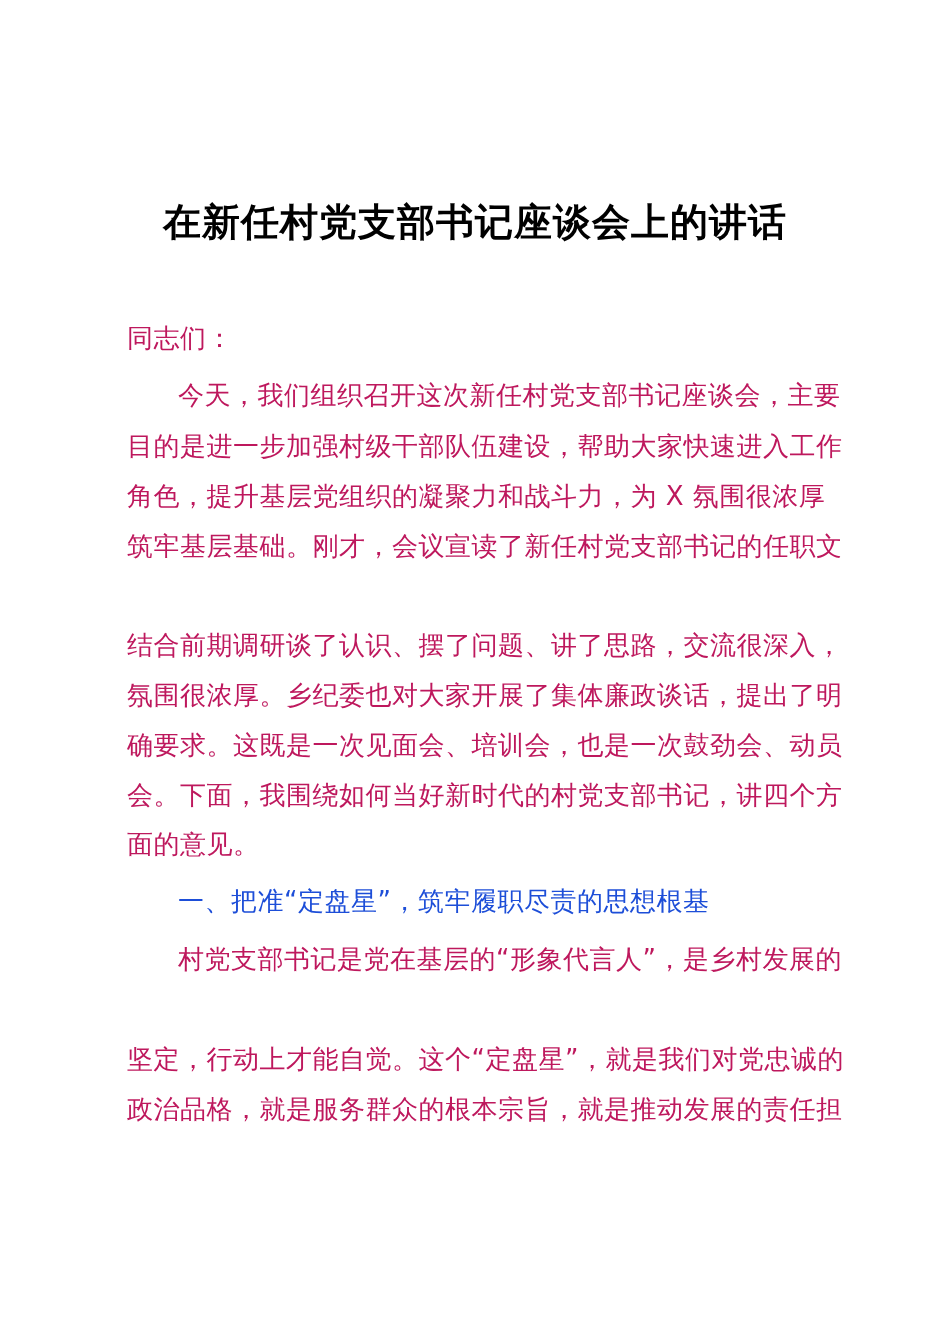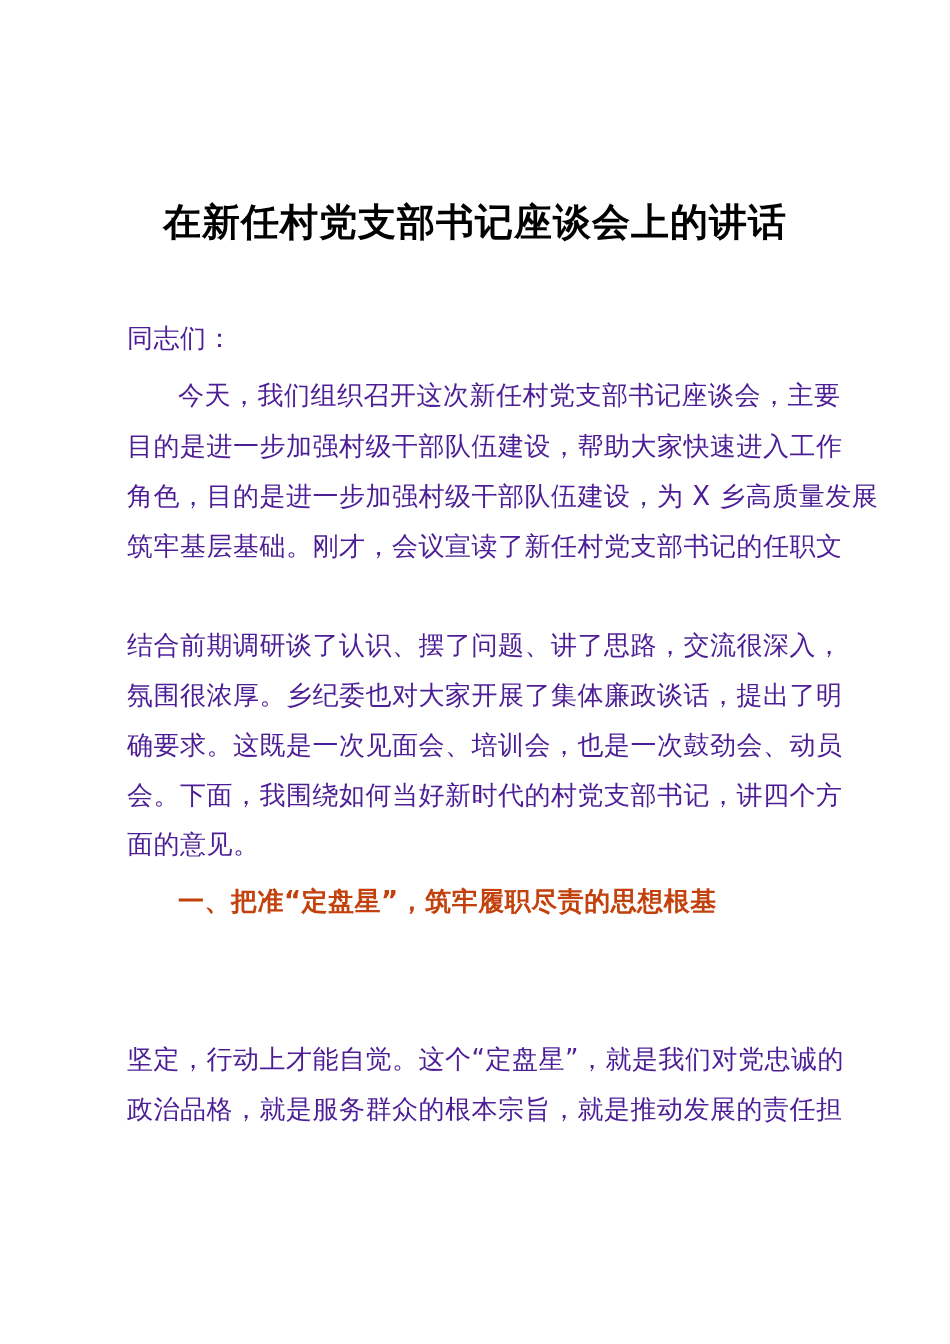--- a/index.html
+++ b/index.html
@@ -3,39 +3,40 @@
 <meta charset="utf-8">
 <style>
   html, body { margin: 0; padding: 0; background: #ffffff; }
   body { width: 950px; height: 1344px; position: relative; overflow: hidden;
          font-family: "DejaVu Sans", "Liberation Sans", sans-serif; color: #111; }
   .page { position: absolute; left: 0; top: 0; width: 940px; height: 1344px; background: #fff; }
   .title { position: absolute; left: 0; width: 950px; top: 196px; text-align: center;
            font-family: "DejaVu Serif", "Liberation Serif", serif; font-size: 38px;
            font-weight: bold; letter-spacing: 1px; line-height: 52px; color: #000; }
   .line { position: absolute; left: 127px; font-size: 26px; line-height: 36px;
-          white-space: nowrap; color: #4c1d95; letter-spacing: 0.5px; }
+          white-space: nowrap; color: #be185d; letter-spacing: 0.5px; }
   .indent { left: 178px; }
-  .heading { font-weight: bold; color: #c2410c; }
+  .heading { font-weight: normal; color: #1d4ed8; }
 </style>
 </head>
 <body>
 
 <div class="page">
   <div class="title">在新任村党支部书记座谈会上的讲话</div>
 
   <div class="line" style="top:320px">同志们：</div>
 
   <div class="line indent" style="top:377px">今天，我们组织召开这次新任村党支部书记座谈会，主要</div>
   <div class="line" style="top:428px">目的是进一步加强村级干部队伍建设，帮助大家快速进入工作</div>
-  <div class="line" style="top:478px">角色，目的是进一步加强村级干部队伍建设，为 X 乡高质量发展</div>
+  <div class="line" style="top:478px">角色，提升基层党组织的凝聚力和战斗力，为 X 氛围很浓厚</div>
   <div class="line" style="top:528px">筑牢基层基础。刚才，会议宣读了新任村党支部书记的任职文</div>
   <div class="line" style="top:677px">氛围很浓厚。乡纪委也对大家开展了集体廉政谈话，提出了明</div>
   <div class="line" style="top:627px">结合前期调研谈了认识、摆了问题、讲了思路，交流很深入，</div>
   <div class="line" style="top:727px">确要求。这既是一次见面会、培训会，也是一次鼓劲会、动员</div>
   <div class="line" style="top:777px">会。下面，我围绕如何当好新时代的村党支部书记，讲四个方</div>
   <div class="line" style="top:826px">面的意见。</div>
 
   <div class="line indent heading" style="top:883px">一、把准“定盘星”，筑牢履职尽责的思想根基</div>
 
+  <div class="line indent" style="top:941px">村党支部书记是党在基层的“形象代言人”，是乡村发展的</div>
   <div class="line" style="top:1041px">坚定，行动上才能自觉。这个“定盘星”，就是我们对党忠诚的</div>
   <div class="line" style="top:1091px">政治品格，就是服务群众的根本宗旨，就是推动发展的责任担</div>
 </div>
 
 </body></html>

